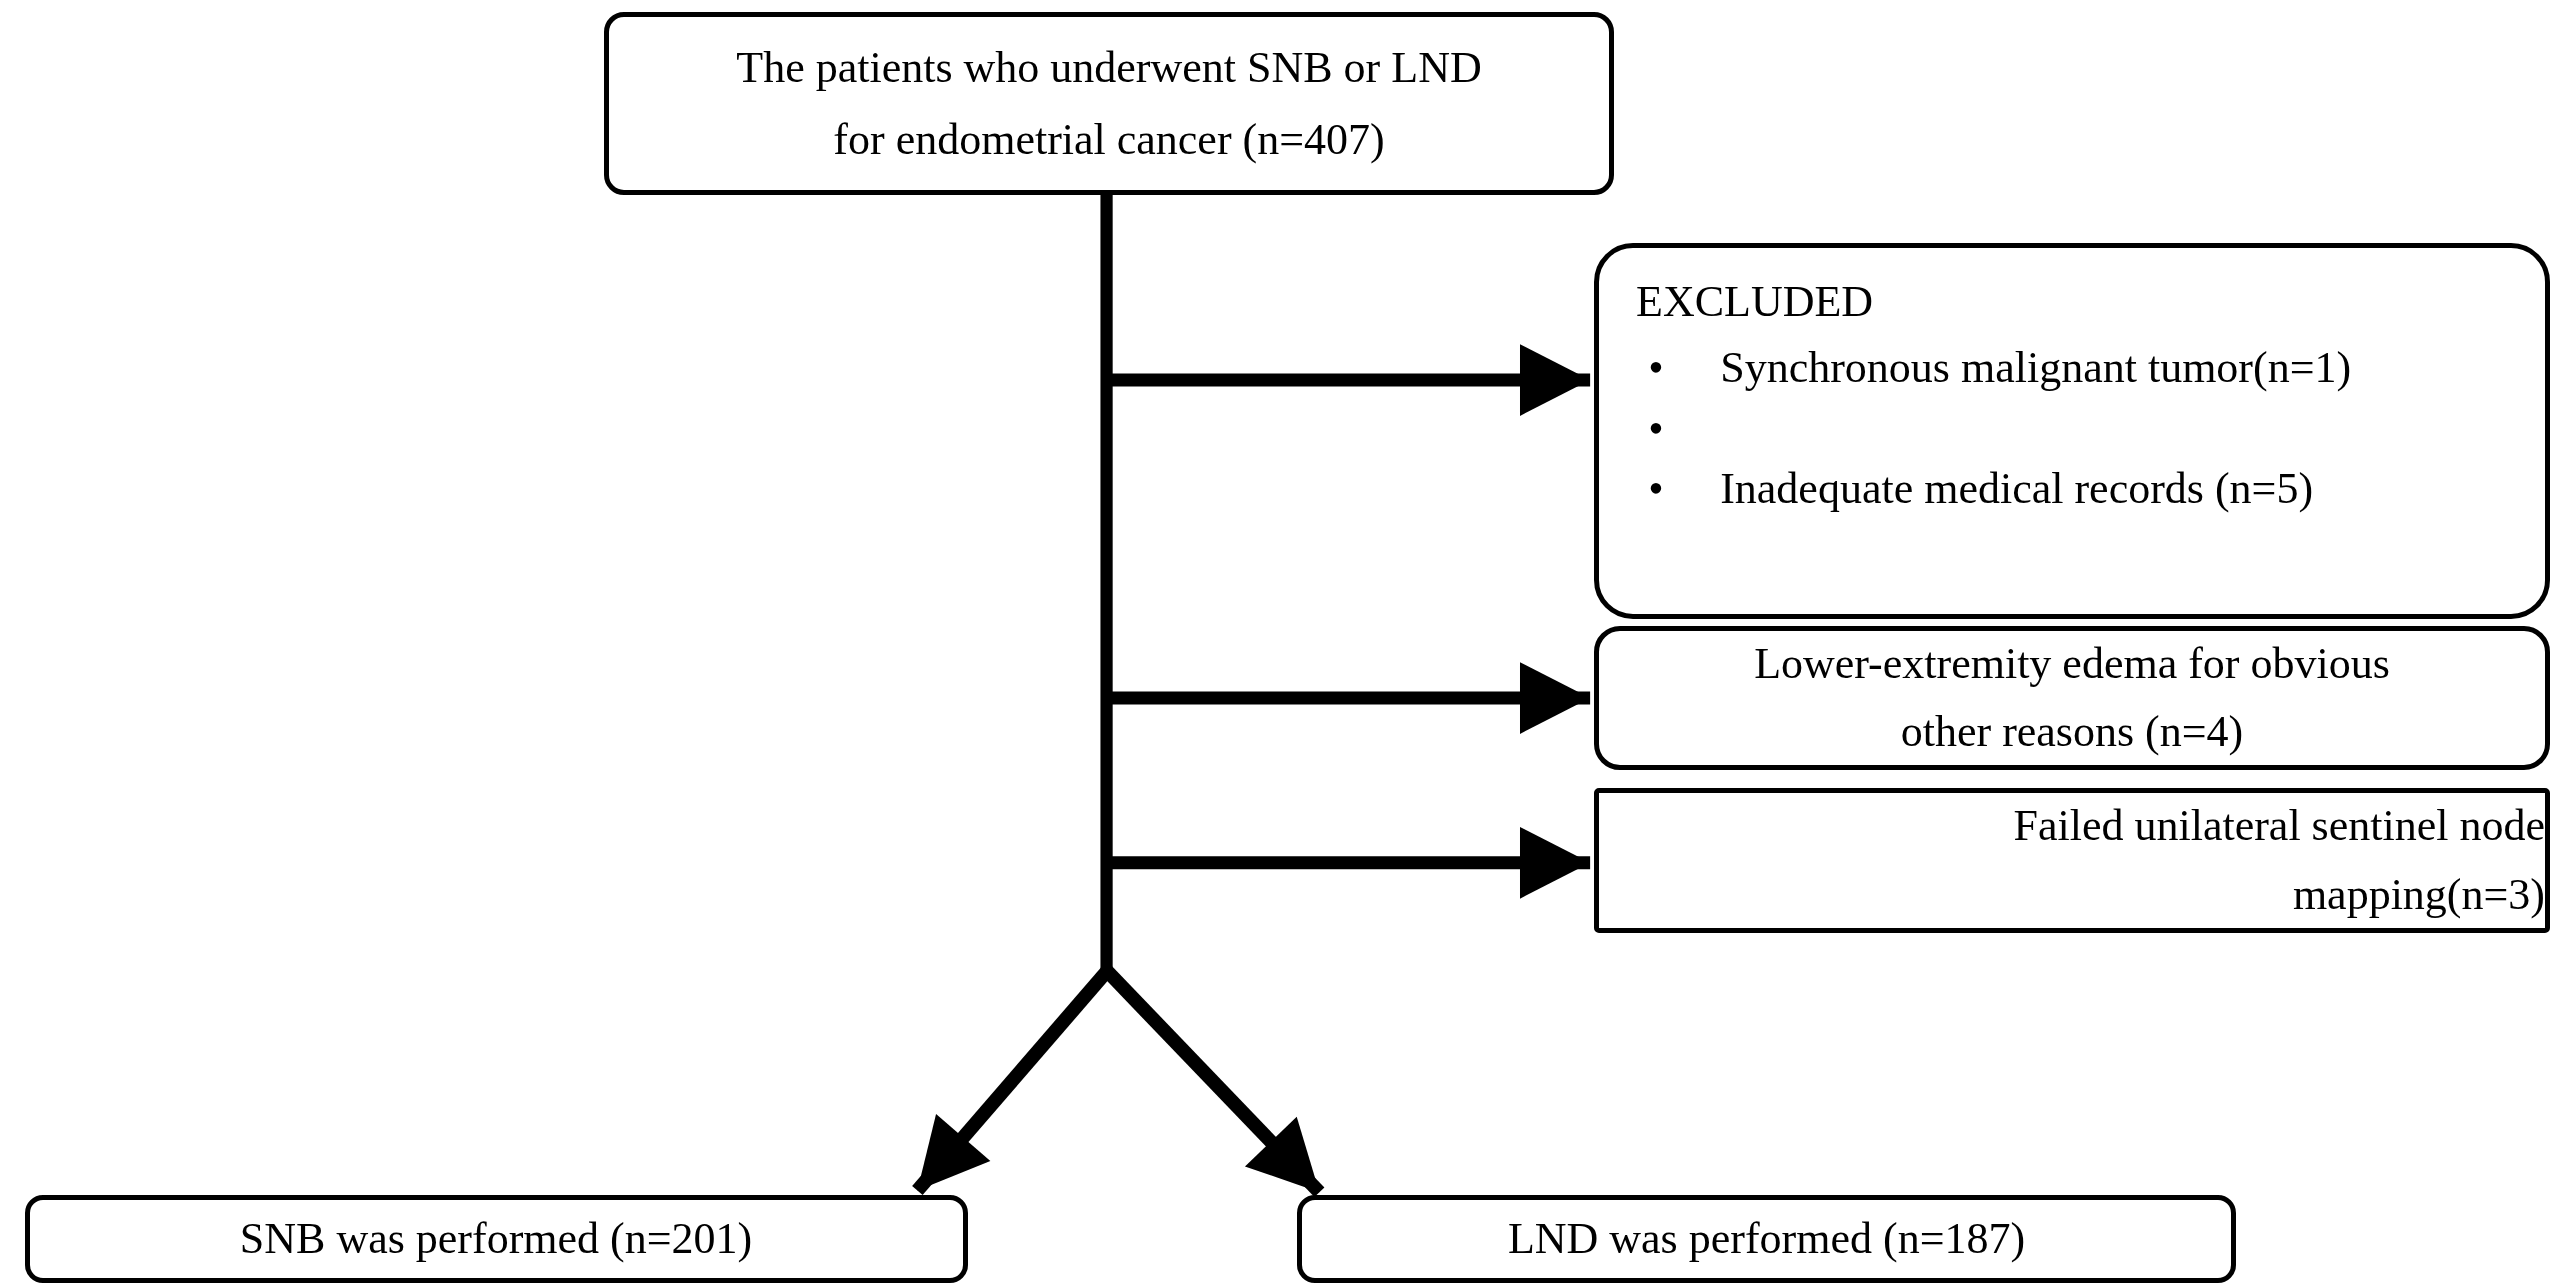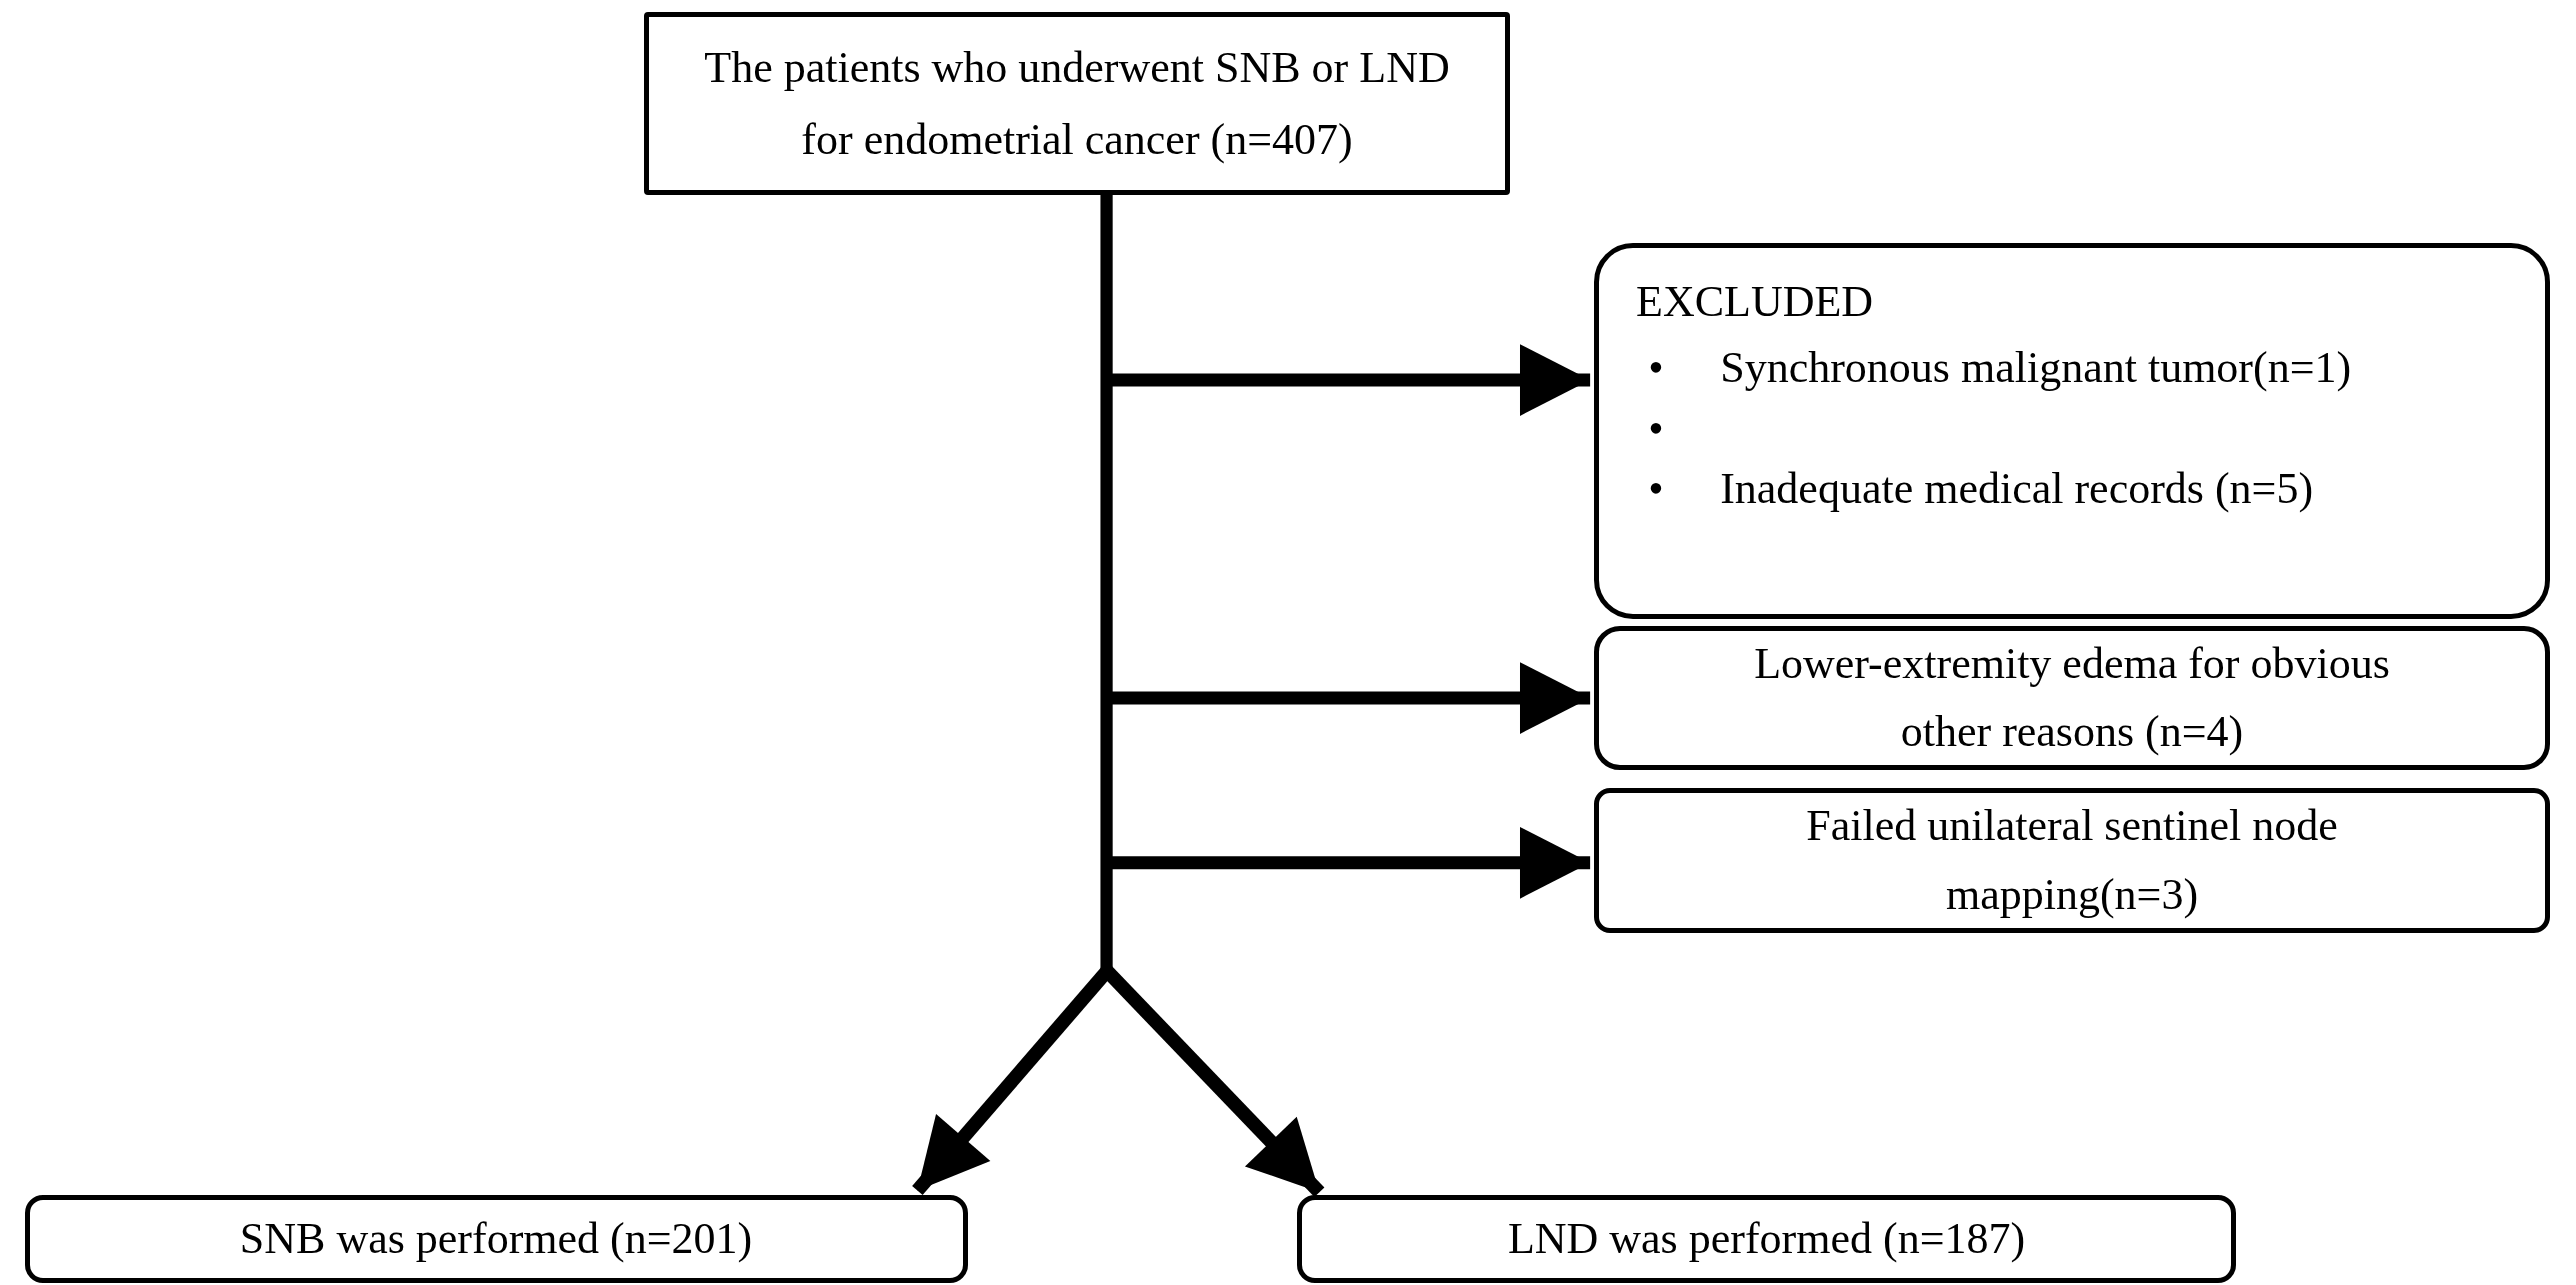--- a/index.html
+++ b/index.html
@@ -19,31 +19,31 @@
     background:#ffffff;
     font-size:44px;
   }
   .center-box{
     display:flex;flex-direction:column;
     justify-content:center;align-items:center;
     text-align:center;
   }
   .line{white-space:nowrap;display:block;}
 
-  .top-box{left:644px;top:12.2px;width:866px;height:183px;border-radius:4px;line-height:1.62;}
+  .top-box{left:604px;top:12.2px;width:1010px;height:183px;border-radius:20px;line-height:1.62;}
   .excluded-box{
     left:1594px;top:243px;width:956px;height:376px;border-radius:39px;
     padding:24.5px 16.3px 0 37px;
   }
   .excluded-heading{font-size:44px;line-height:1.3;}
   .excluded-box ul{list-style:none;margin:8.2px 0 0 0;padding:0 0 0 12.2px;}
   .excluded-box li{display:flex;font-size:44px;line-height:1.38;}
   .bullet{flex:0 0 72px;}
   .edema-box{left:1594px;top:626px;width:956px;height:144px;border-radius:26px;line-height:1.55;}
-  .failed-box{left:1594px;top:788px;width:956px;height:145px;border-radius:16px;line-height:1.55;}
+  .failed-box{left:1594px;top:788px;width:956px;height:145px;border-radius:5px;line-height:1.55;align-items:flex-end;}
   .snb-box{left:24.5px;top:1195px;width:943px;height:88px;border-radius:18px;line-height:1.2;}
   .lnd-box{left:1297px;top:1195px;width:939px;height:88px;border-radius:18px;line-height:1.2;}
 </style>
 </head>
 <body>
 
 <div class="canvas">
 
   <svg class="connectors" viewBox="0 0 3159 1577">
     <defs>

